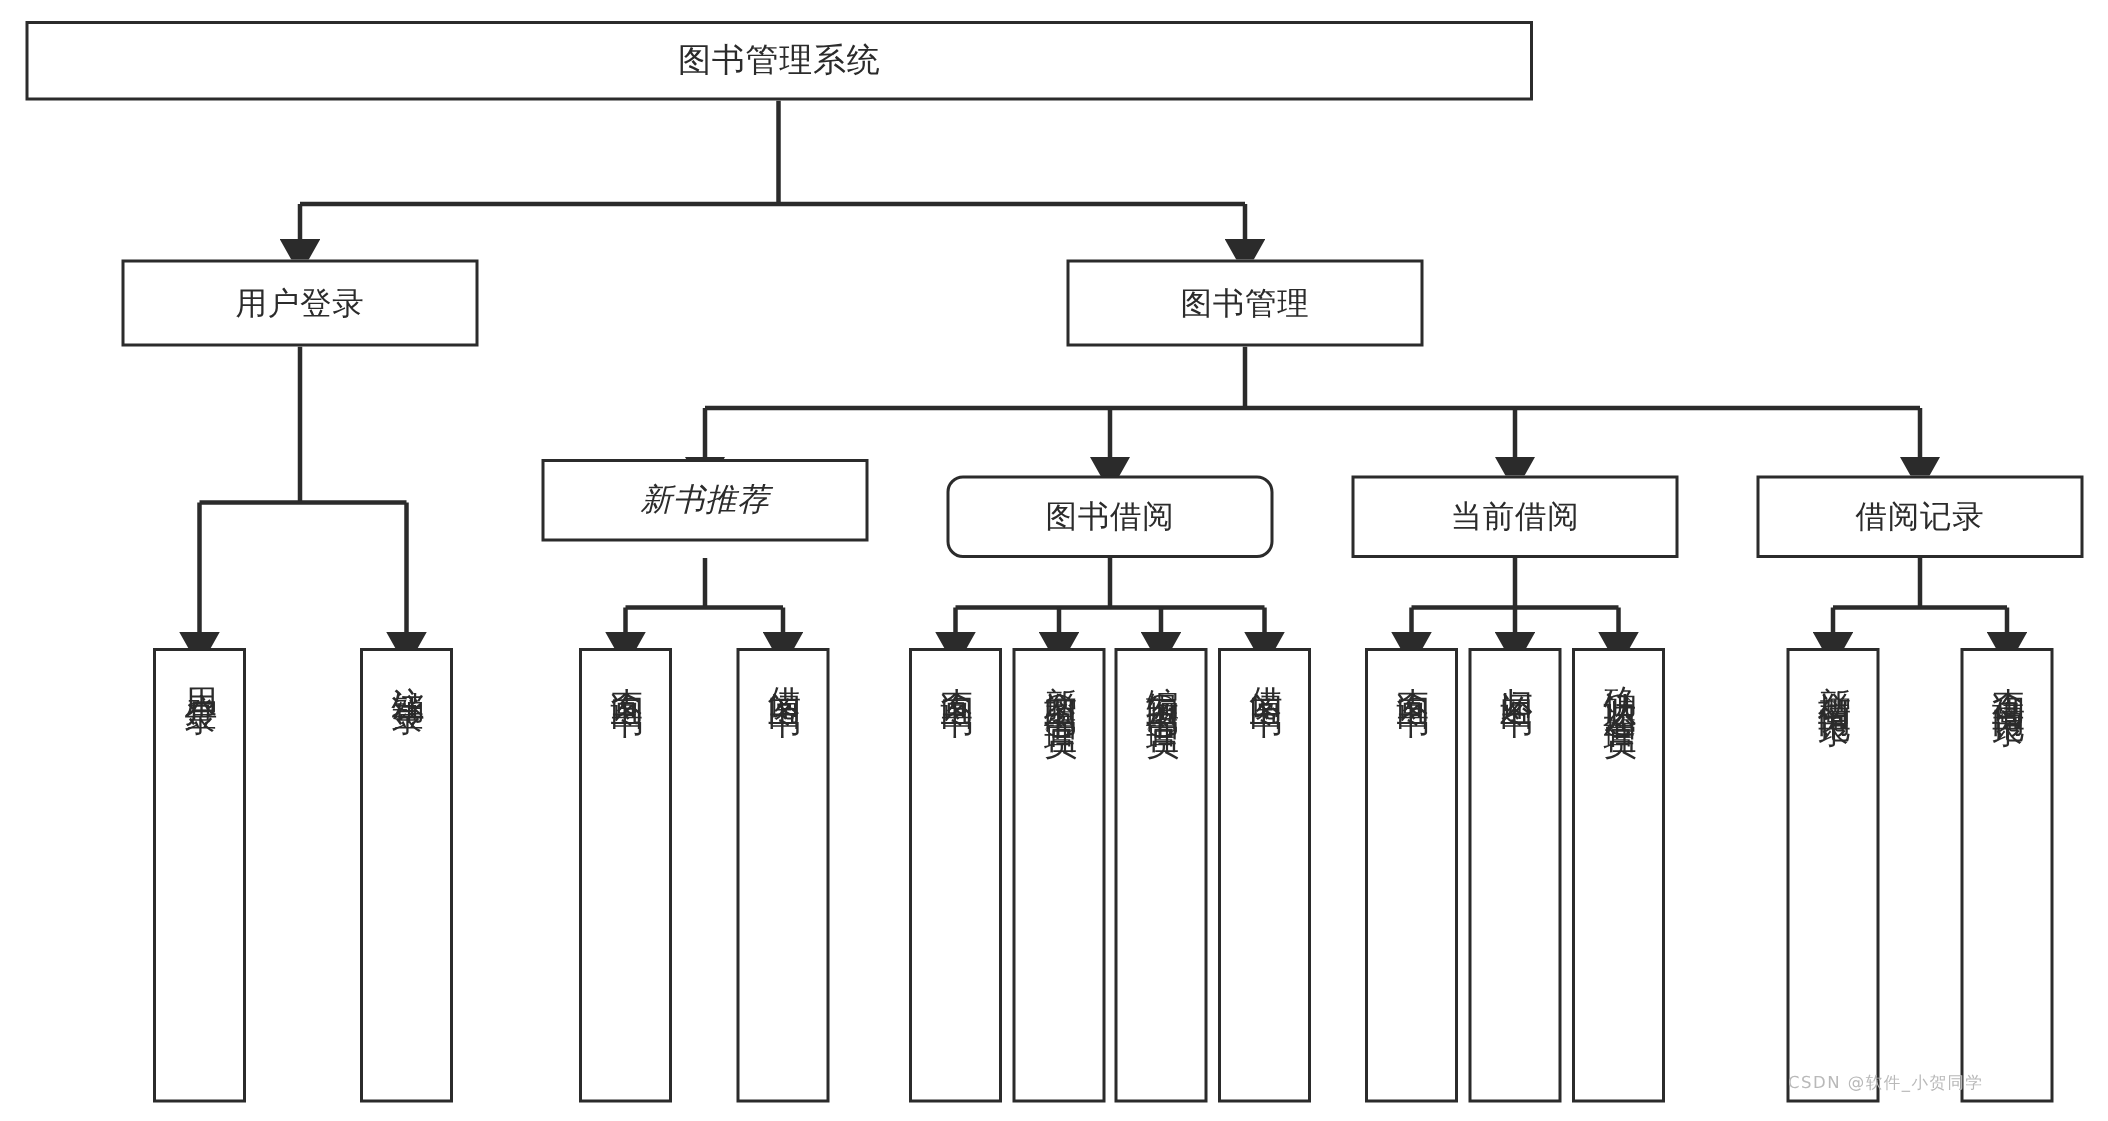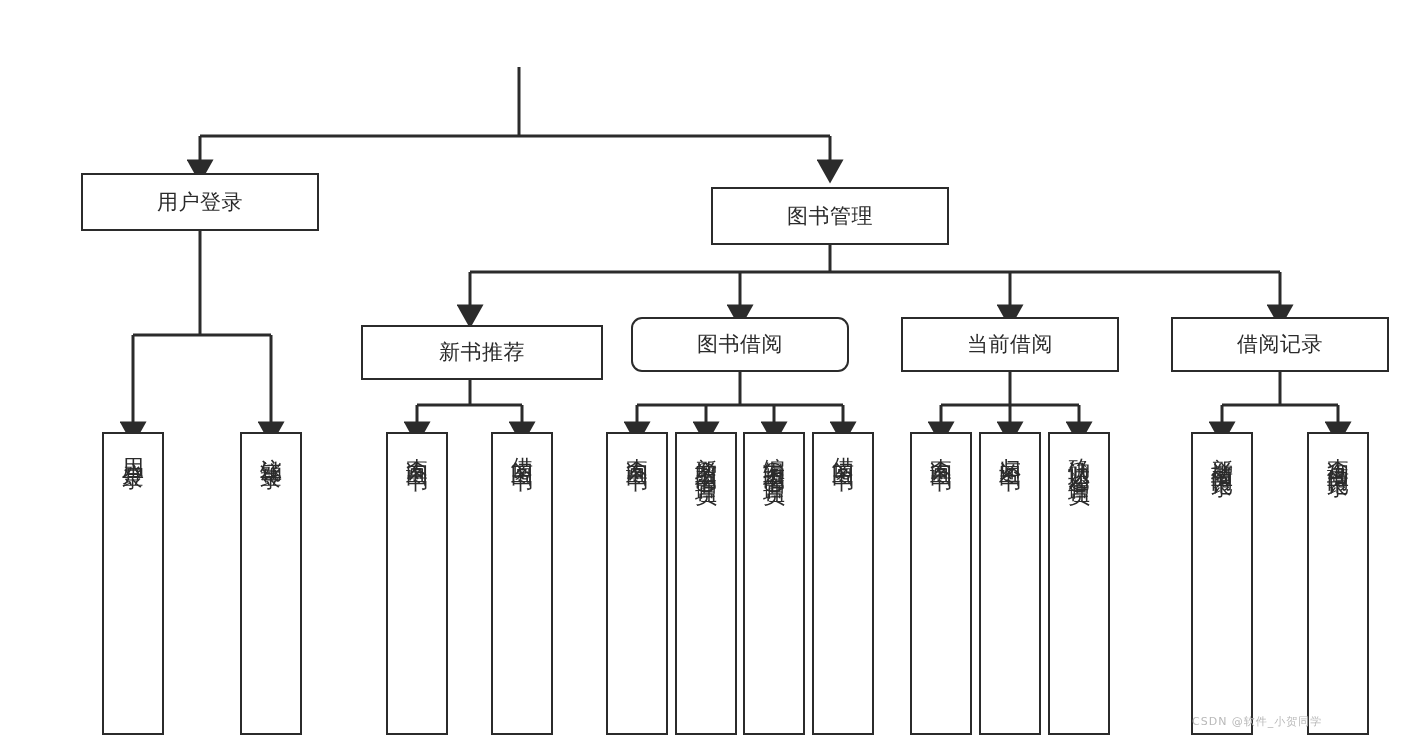--- a/index.html
+++ b/index.html
@@ -124,29 +124,32 @@
       <path d="M1010,405 L1010,425" marker-end="url(#arrow)"></path>
       <path d="M1079,405 L1079,425" marker-end="url(#arrow)"></path>
 
       <path d="M1280,372 L1280,405"></path>
       <path d="M1222,405 L1338,405"></path>
       <path d="M1222,405 L1222,425" marker-end="url(#arrow)"></path>
       <path d="M1338,405 L1338,425" marker-end="url(#arrow)"></path>
     </g>
   </svg>
 
+  <div class="node root horiz" style="left:17px; top:14px; width:1005px; height:53px;">
+    <span class="lbl">图书管理系统</span>
+  </div>
 
   <div class="node horiz" style="left:81px; top:173px; width:238px; height:58px;">
     <span class="lbl">用户登录</span>
   </div>
-  <div class="node horiz" style="left:711px; top:187px; width:238px; height:58px;">
+  <div class="node horiz" style="left:711px; top:173px; width:238px; height:58px;">
     <span class="lbl">图书管理</span>
   </div>
 
-  <div class="node horiz" style="left:361px; top:325px; width:242px; height:55px;">
+  <div class="node horiz" style="left:361px; top:306px; width:218px; height:55px;font-style:italic;">
     <span class="lbl">新书推荐</span>
   </div>
   <div class="node horiz" style="left:631px; top:317px; width:218px; height:55px;border-radius:11px;">
     <span class="lbl">图书借阅</span>
   </div>
   <div class="node horiz" style="left:1171px; top:317px; width:218px; height:55px;">
     <span class="lbl">借阅记录</span>
   </div>
   <div class="node horiz" style="left:901px; top:317px; width:218px; height:55px;">
     <span class="lbl">当前借阅</span>

